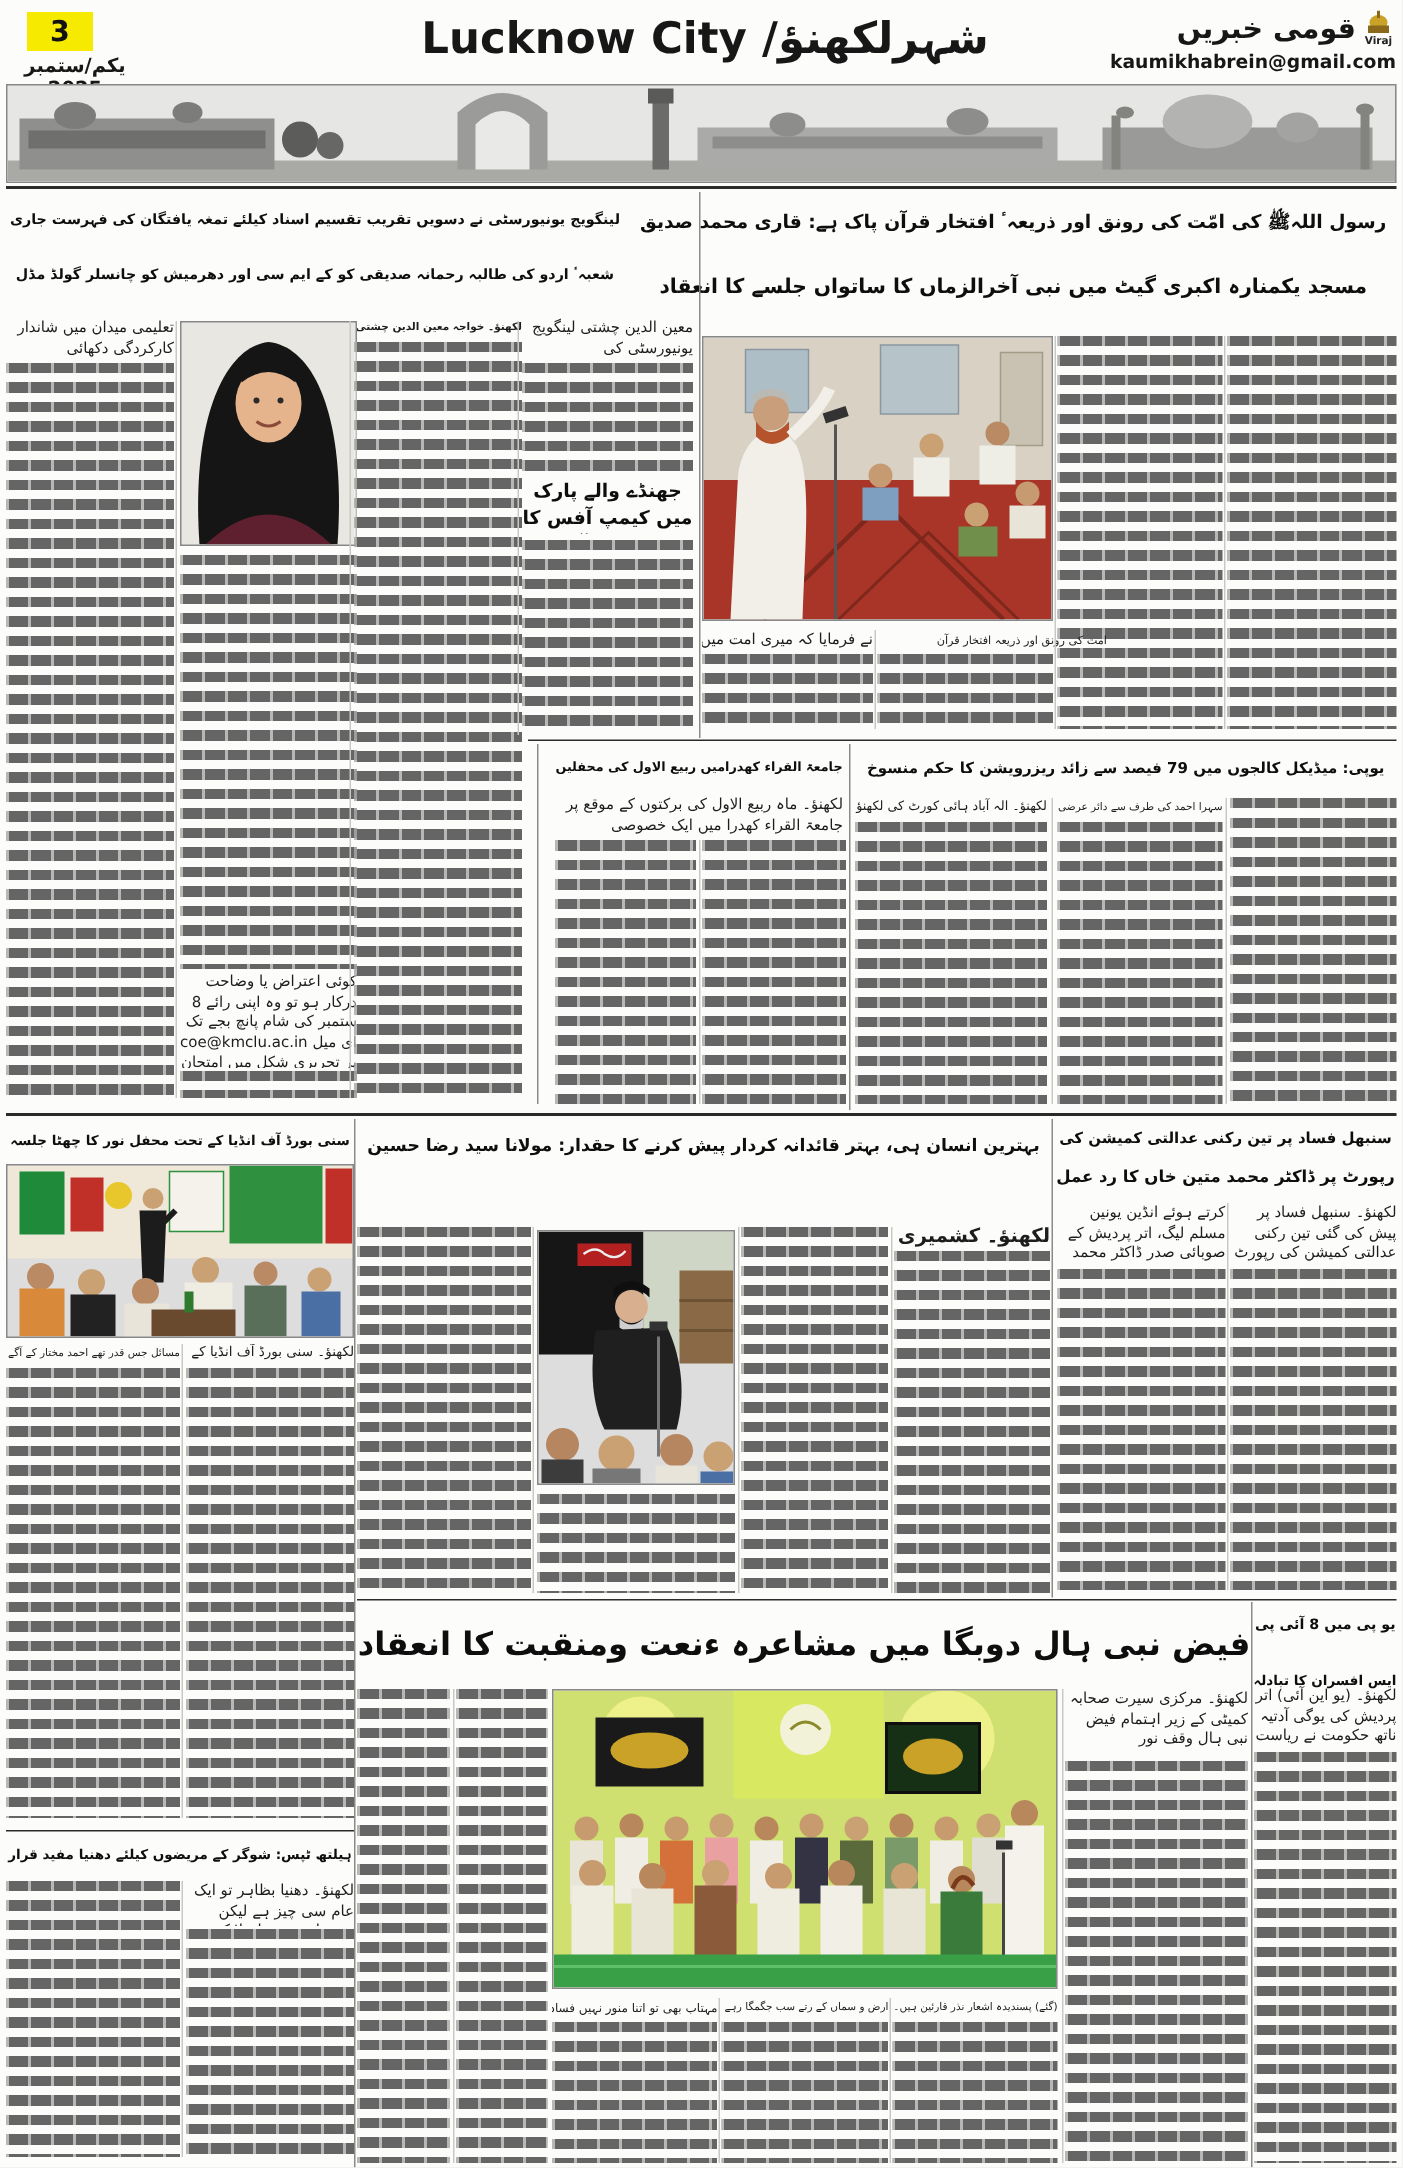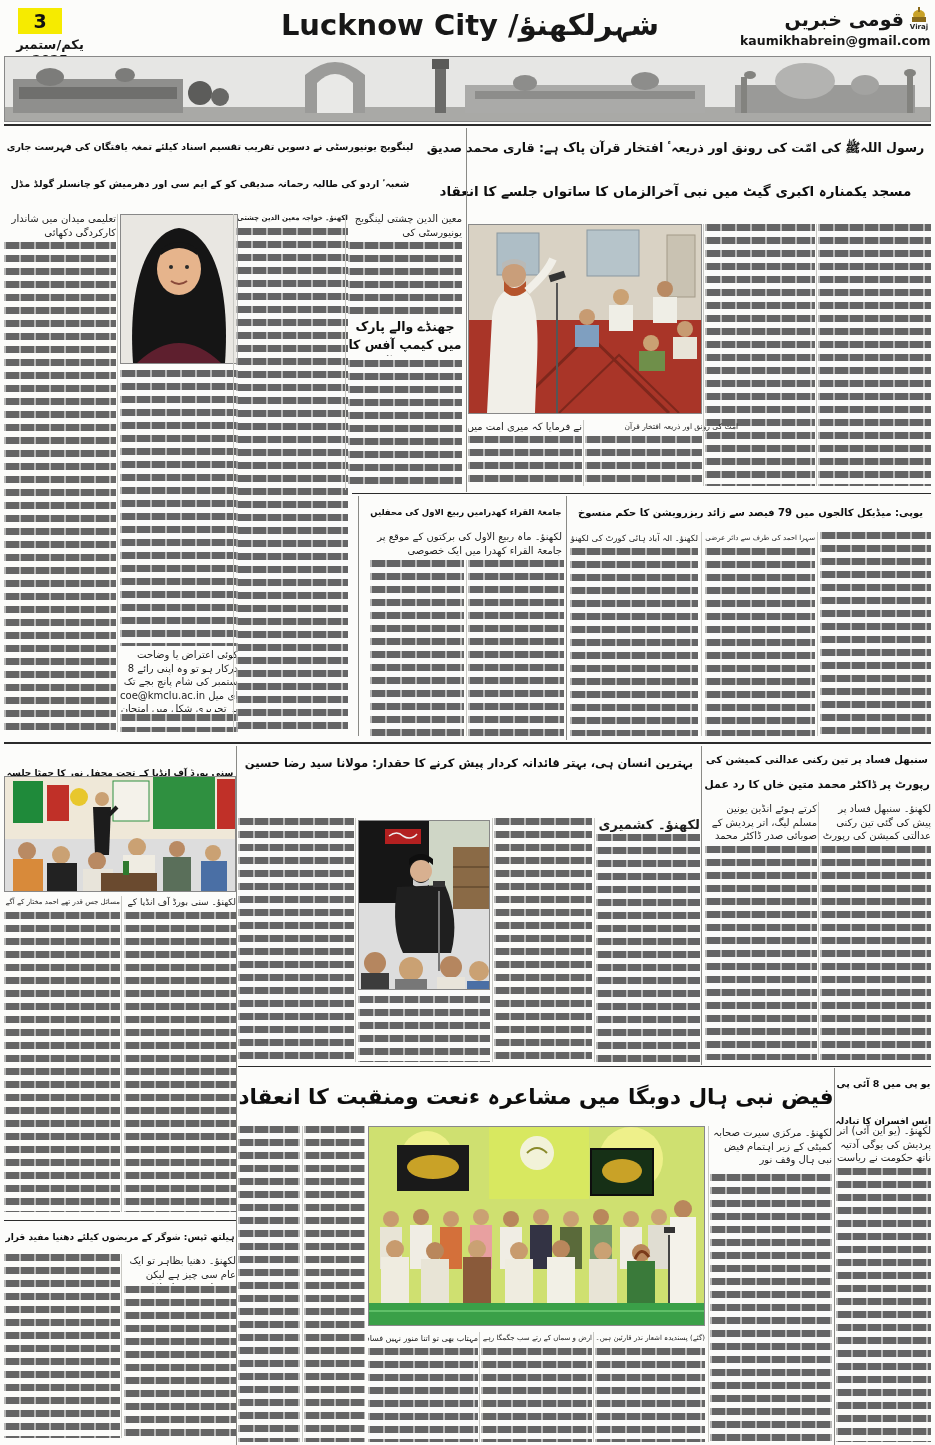--- a/index.html
+++ b/index.html
@@ -179,21 +179,21 @@
     <div class="abs tx" style="left:0;top:52px;width:128px;height:188px;"></div>
     <div class="abs tx" style="left:135px;top:52px;width:110px;height:188px;"></div>
     <div class="abs tx" style="left:250px;top:36px;width:111px;height:204px;"></div>
     <div class="abs vl" style="left:131px;top:36px;height:204px;"></div>
     <div class="abs vl" style="left:247px;top:36px;height:204px;"></div>
   </div>
 
   <div class="abs rule" style="left:4px;top:742px;width:927px;height:1.5px;"></div>
 
   <div class="abs" style="left:4px;top:746px;width:232px;height:472px;">
-    <div class="abs h fit nw" style="left: 0px; top: 2px; width: 232px; font-size: 9px; line-height: 26px; margin-top: 12px;">سنی بورڈ آف انڈیا کے تحت محفل نور کا چھٹا جلسہ</div>
+    <div class="abs h fit nw" style="left: 0px; top: 2px; width: 232px; font-size: 9px; line-height: 26px;">سنی بورڈ آف انڈیا کے تحت محفل نور کا چھٹا جلسہ</div>
     <div class="abs photo" style="left:0;top:30px;width:232px;height:116px;">
       <svg width="230" height="114" viewBox="0 0 230 114" preserveAspectRatio="none">
         <rect width="230" height="62" fill="#efe8d8"></rect>
         <rect x="8" y="4" width="30" height="42" fill="#1f8a3a"></rect>
         <rect x="42" y="8" width="22" height="36" fill="#c03028"></rect>
         <circle cx="74" cy="20" r="9" fill="#e8c72c"></circle>
         <rect x="148" y="0" width="62" height="52" fill="#2f9040"></rect>
         <rect x="108" y="4" width="36" height="40" fill="#f4f2ea" stroke="#2f9040"></rect>
         <rect x="212" y="2" width="18" height="50" fill="#c03028"></rect>
 

